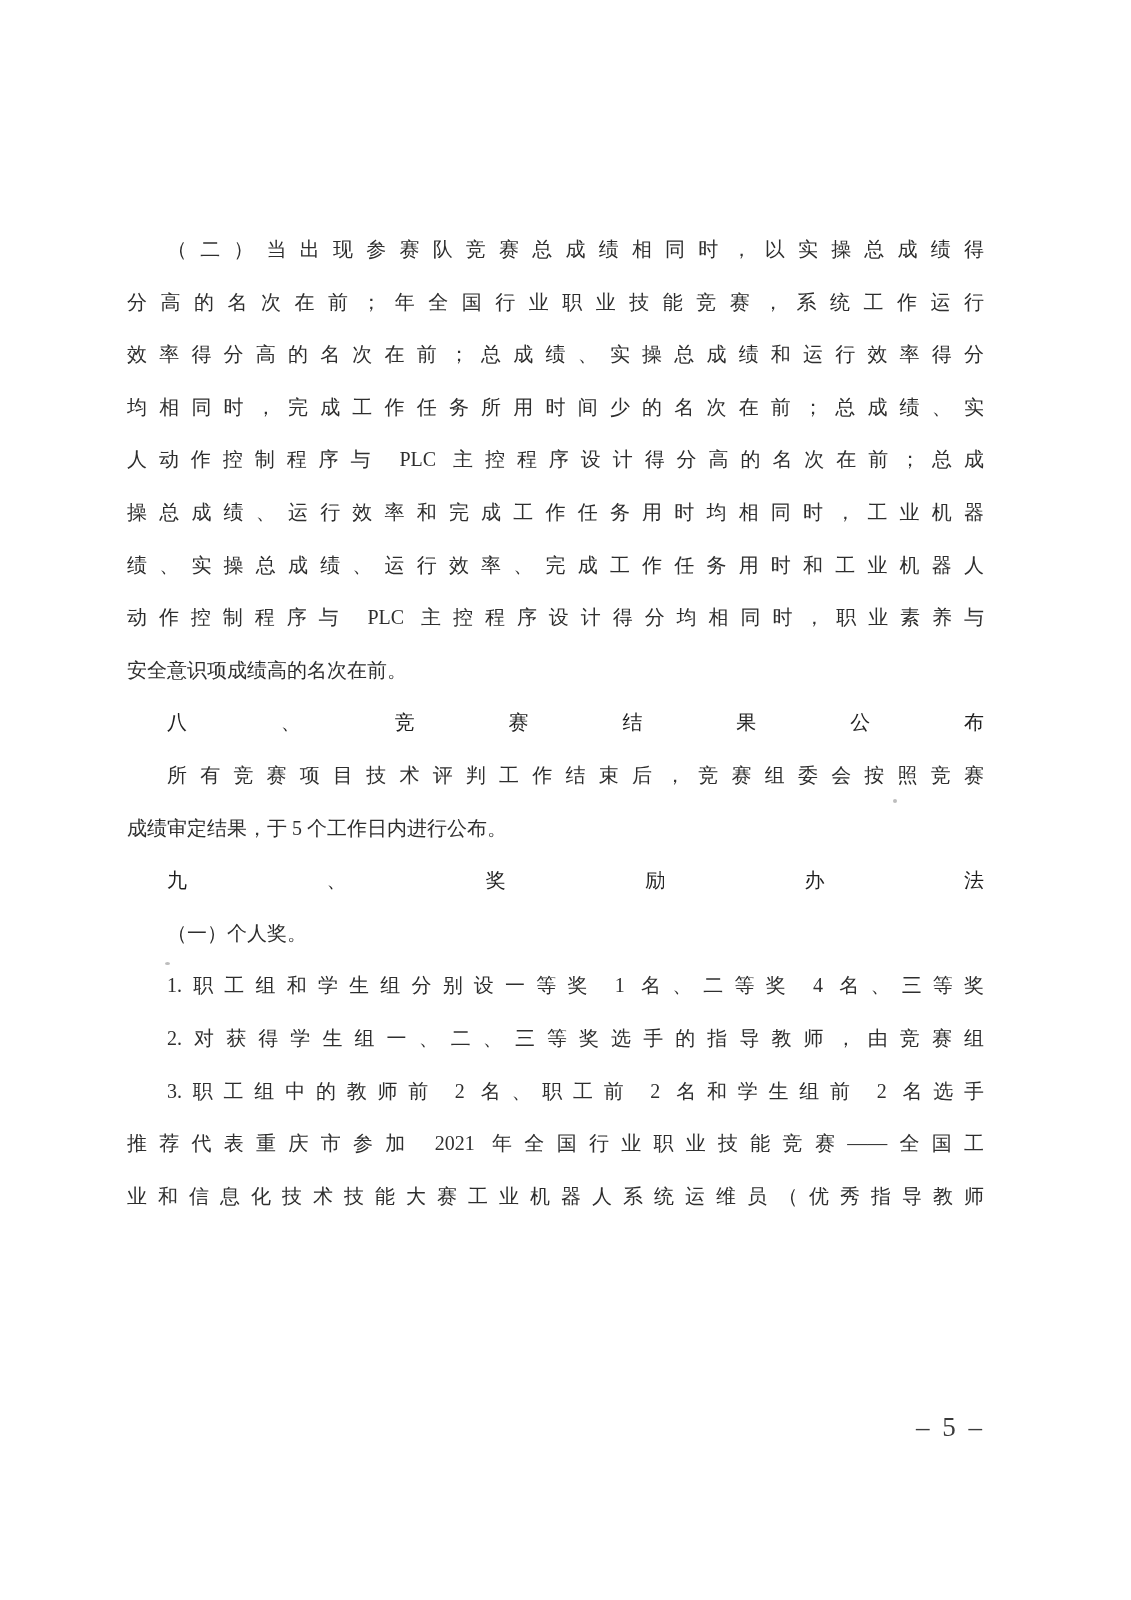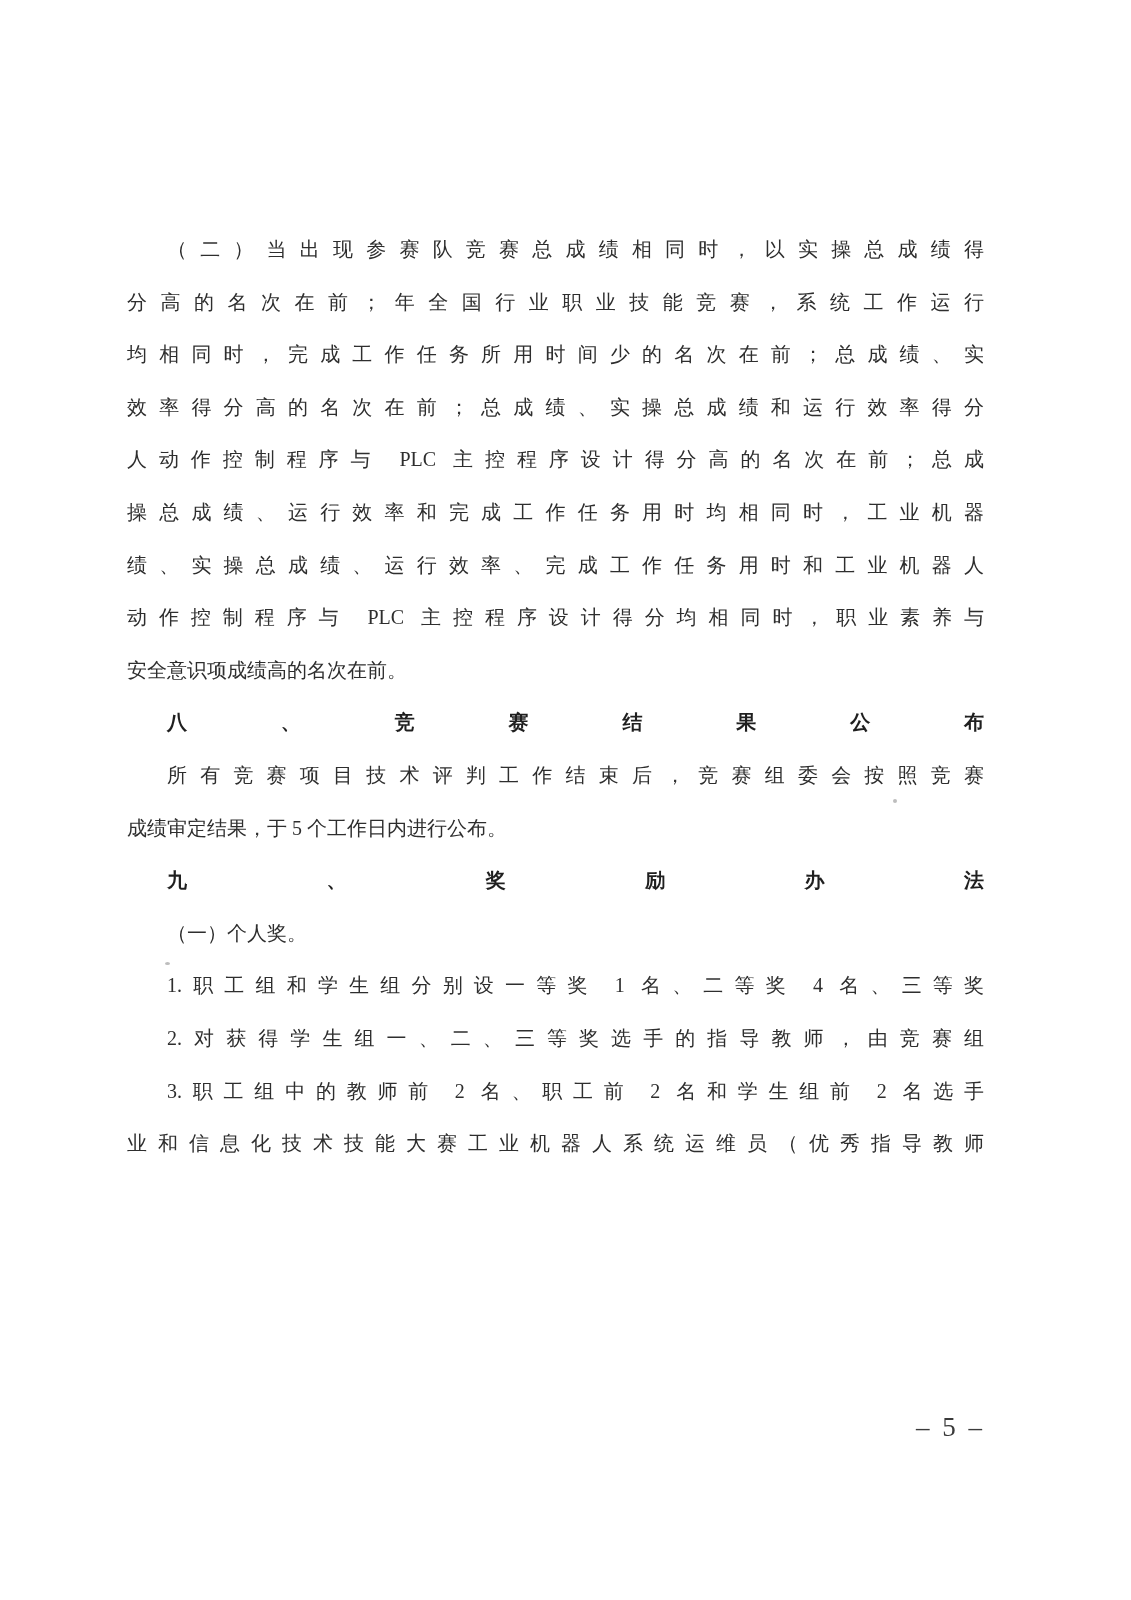--- a/index.html
+++ b/index.html
@@ -29,21 +29,21 @@
   .para { margin: 0; padding: 0; }
   .ln {
     text-align: justify;
     text-align-last: justify;
     white-space: normal;
   }
   .ln.first { text-indent: 2em; }
   .ln.last { text-align-last: left; font-family: Liberation Serif, serif; }
   .heading {
     font-family: "Liberation Sans", "DejaVu Sans", sans-serif;
-    font-weight: bold;
+    font-weight: normal;
     text-indent: 2em;
     text-align: left;
     color: #1f1f1f;
   }
   .page-num {
     position: absolute;
     top: 1412px;
     right: 146px;
     font-size: 27px;
     letter-spacing: 3px;
@@ -63,22 +63,22 @@
 </head>
 <body>
 
 <div class="page">
 
   <div class="doc">
 
     <div class="para">
       <div class="ln first">（二）当出现参赛队竞赛总成绩相同时，以实操总成绩得</div>
       <div class="ln">分高的名次在前；年全国行业职业技能竞赛，系统工作运行</div>
+      <div class="ln">效率得分高的名次在前；总成绩、实操总成绩和运行效率得分</div>
       <div class="ln">均相同时，完成工作任务所用时间少的名次在前；总成绩、实</div>
-      <div class="ln">效率得分高的名次在前；总成绩、实操总成绩和运行效率得分</div>
       <div class="ln">人动作控制程序与 PLC 主控程序设计得分高的名次在前；总成</div>
       <div class="ln">操总成绩、运行效率和完成工作任务用时均相同时，工业机器</div>
       <div class="ln">绩、实操总成绩、运行效率、完成工作任务用时和工业机器人</div>
       <div class="ln">动作控制程序与 PLC 主控程序设计得分均相同时，职业素养与</div>
       <div class="ln last">安全意识项成绩高的名次在前。</div>
     </div>
 
     <div class="ln heading">八、竞赛结果公布</div>
 
     <div class="para">
@@ -95,20 +95,21 @@
     <div class="para">
       <div class="ln first">1.职工组和学生组分别设一等奖 1 名、二等奖 4 名、三等奖</div>
     </div>
 
     <div class="para">
       <div class="ln first">2.对获得学生组一、二、三等奖选手的指导教师，由竞赛组</div>
     </div>
 
     <div class="para">
       <div class="ln first">3.职工组中的教师前 2 名、职工前 2 名和学生组前 2 名选手</div>
+      <div class="ln">推荐代表重庆市参加 2021 年全国行业职业技能竞赛——全国工</div>
       <div class="ln">业和信息化技术技能大赛工业机器人系统运维员（优秀指导教师</div>
     </div>
 
   </div>
 
   <div class="page-num">– 5 –</div>
 
   <div class="speck s1"></div>
   <div class="speck s2"></div>
 

